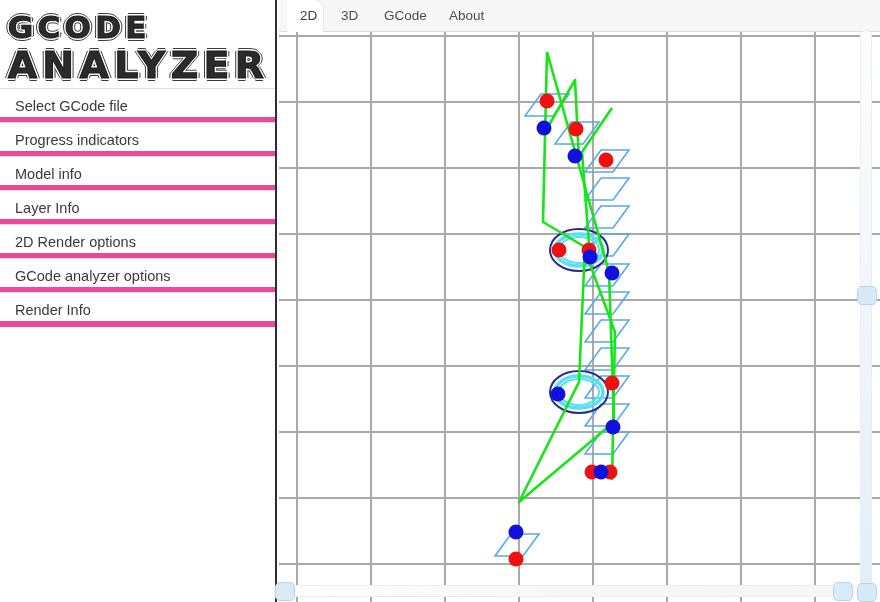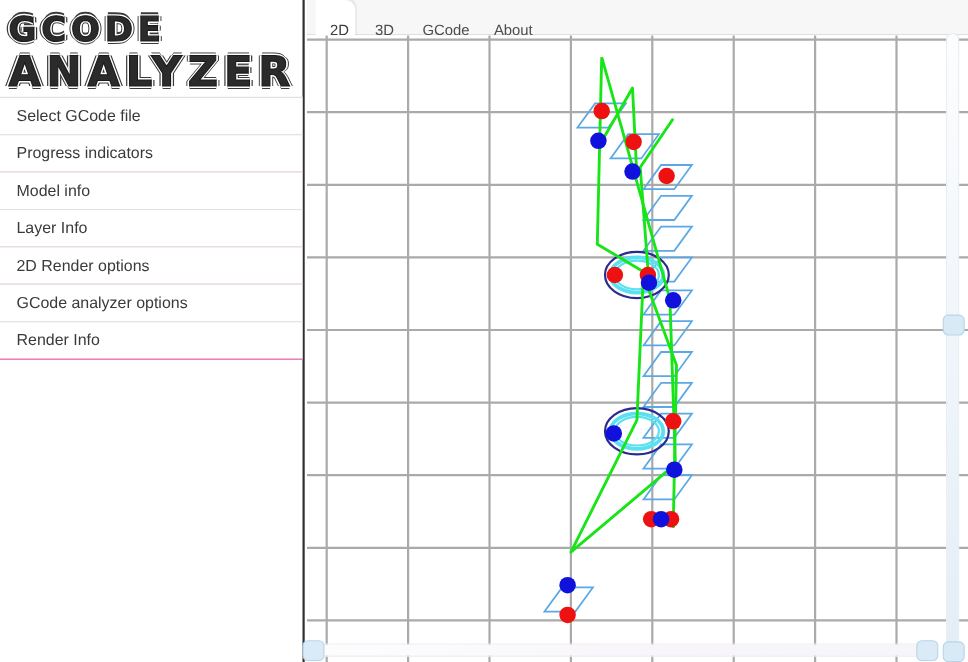--- a/index.html
+++ b/index.html
@@ -45,39 +45,39 @@
   .menu{position:absolute;top:88px;left:0;width:277px;}
   .menu-item{
     position:relative;
     height:35px;
     line-height:35px;
     padding:0 0 0 15px;
     font-size:14.5px;
     color:#3a3a3a;
     background:#ffffff;
     border-top:1px solid #e2e2e2;
-    border-bottom:1px solid #ec4899;
+    border-bottom:6px solid #ec4899;
     box-sizing:border-box;
     cursor:pointer;
     white-space:nowrap;
     margin-top:-1px;
   }
   .menu-item:first-child{border-top:1px solid #dddddd;margin-top:0;}
 
   
   #tabbar{
     position:absolute;left:279px;top:0;width:601px;height:32px;
     background:#f7f7f7;
     border-bottom:1px solid #dcdcdc;
     box-sizing:border-box;
   }
   .tab{
     position:absolute;top:0;height:32px;line-height:32px;
     font-size:13.5px;color:#4c4c4c;
-    padding:12px 13px;
+    padding:0 13px;
     box-sizing:border-box;
     cursor:pointer;
     background:transparent;
   }
   .tab.active{
     background:#ffffff;
     border-top-right-radius:9px;
     box-shadow:1px -1px 1px rgba(0,0,0,0.06);
     color:#3b3b3b;
   }
@@ -153,21 +153,21 @@
         <div class="menu-item"><span>2D Render options</span></div>
         <div class="menu-item"><span>GCode analyzer options</span></div>
         <div class="menu-item"><span>Render Info</span></div>
       </div>
   </div>
 
   <div id="tabbar">
       <div class="tab active" style="left: 8px; width: 36px;">2D</div>
       <div class="tab" style="left: 49px; width: 36px;">3D</div>
       <div class="tab" style="left: 92px; width: 60px;">GCode</div>
-      <div class="tab" style="left: 157px; width: 58px; text-decoration: underline;">About</div>
+      <div class="tab" style="left: 157px; width: 58px;">About</div>
     </div>
 
   <div id="plot">
     <svg id="plot-svg" width="601" height="570" viewBox="0 0 601 570">
       <g id="grid-group">
           <line x1="18" y1="0" x2="18" y2="570" stroke="#aaaaaa" stroke-width="2"></line>
           <line x1="92" y1="0" x2="92" y2="570" stroke="#aaaaaa" stroke-width="2"></line>
           <line x1="166" y1="0" x2="166" y2="570" stroke="#aaaaaa" stroke-width="2"></line>
           <line x1="240" y1="0" x2="240" y2="570" stroke="#aaaaaa" stroke-width="2"></line>
           <line x1="314" y1="0" x2="314" y2="570" stroke="#aaaaaa" stroke-width="2"></line>

